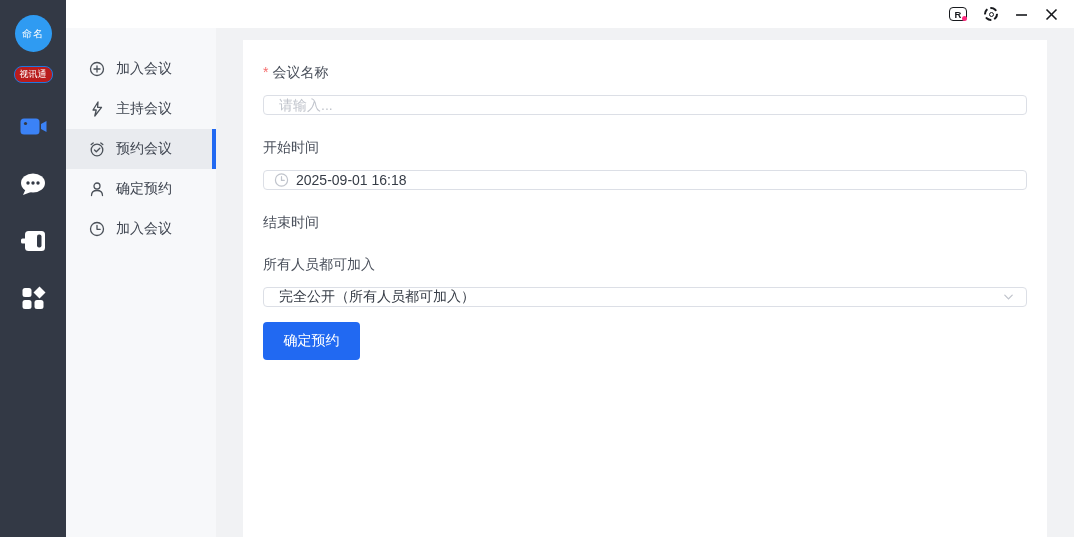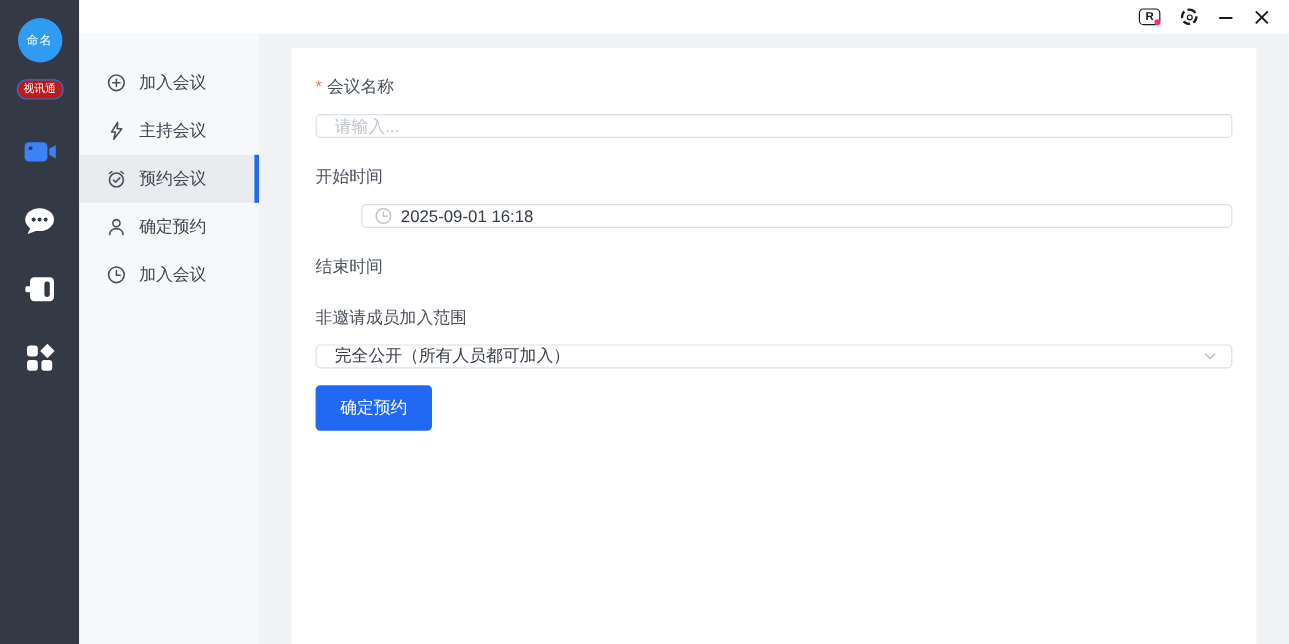--- a/index.html
+++ b/index.html
@@ -39,21 +39,21 @@
   .content { flex:1; background:#f1f2f4; padding:12px 27px 0 27px; min-width:0; }
   .card { background:#fff; height:100%; padding:24px 20px 0 20px; }
   .fgroup { margin-bottom:24px; }
   .flabel { font-size:14px; color:#4b515c; margin-bottom:13px; }
   .req { color:#f56c6c; margin-right:4px; }
   .fbox { position:relative; height:20px; border:1px solid #dcdfe6; border-radius:4px; background:#fff;
           display:flex; align-items:center; font-size:14px; }
   .fbox input { border:none; outline:none; width:100%; height:100%; padding:0 15px; font-size:14px; color:#363c46;
                 background:transparent; font-family:inherit; border-radius:4px; }
   .fbox input::placeholder { color:#c0c4cc; }
-  .fbox.with-icon { padding-left:32px; color:#363c46;margin-left:38px; }
+  .fbox.with-icon { padding-left:32px; color:#363c46; }
   .left-ic { position:absolute; left:10px; top:50%; transform:translateY(-50%); display:flex; }
   .fbox.select { padding:0 39px 0 15px; color:#363c46; cursor:pointer; }
   .fbox.select .ph { color:#c0c4cc; }
   .chev { position:absolute; right:11px; top:50%; transform:translateY(-50%); display:flex; }
   .submit { margin-top:-13px; width:97px; height:38px; background:#2169f2; color:#fff; border:none; border-radius:4px;
             font-size:14px; cursor:pointer; font-family:inherit; }
 </style>
 </head>
 <body>
 
@@ -199,21 +199,21 @@
               </span>
               <span>2025-09-01 16:18</span>
             </div>
           </div>
 
           <div class="fgroup">
             <div class="flabel">结束时间</div>
           </div>
 
           <div class="fgroup">
-            <div class="flabel">非邀请成员加入范围</div>
+            <div class="flabel">所有人员都可加入</div>
             <div class="fbox select">
               <span>完全公开（所有人员都可加入）</span>
               <span class="chev">
                 <svg width="13" height="13" viewBox="0 0 14 14" fill="none" stroke="#c0c4cc" stroke-width="1.4" stroke-linecap="round">
                     <path d="M3 5 L7 9 L11 5"></path>
                   </svg>
               </span>
             </div>
           </div>
 

